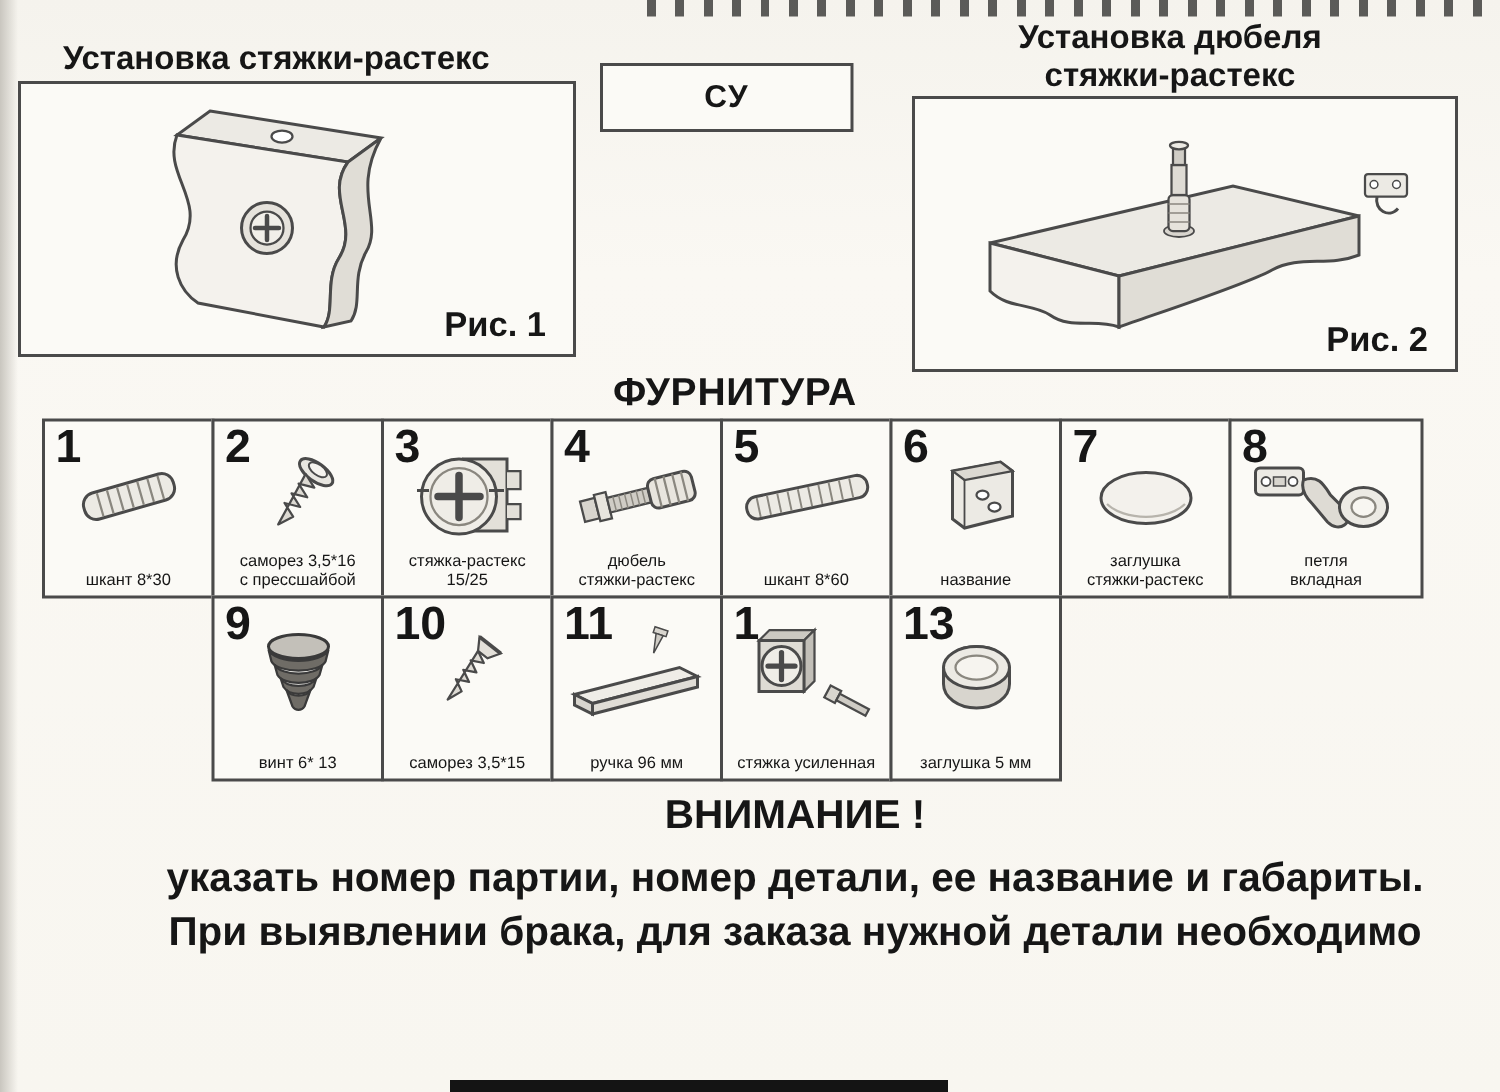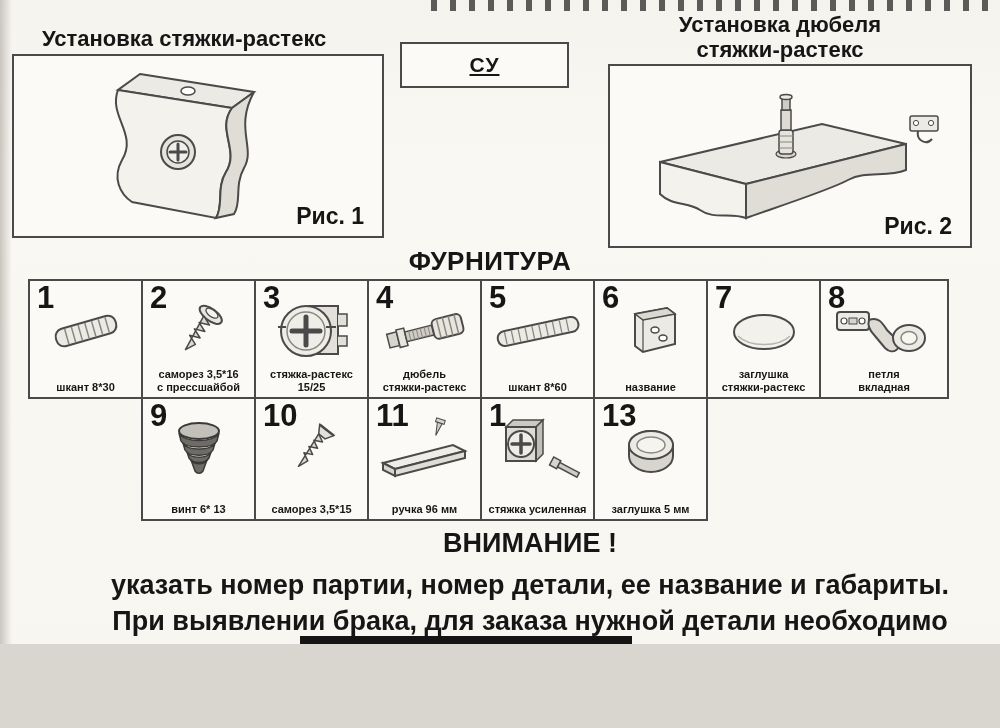--- a/index.html
+++ b/index.html
@@ -1,54 +1,54 @@
 <!DOCTYPE html>
 <html><head>
 <meta charset="utf-8">
 <style>
   html,body{margin:0;padding:0;}
   body{background:#d9d6d0;font-family:"Liberation Sans",sans-serif;}
   .page{
-    position:relative;width:1000px;height:644px;margin:0 auto;
+    position:relative;width:1000px;height:728px;margin:0 auto;
     background:linear-gradient(180deg,#f5f3ed 0%,#faf8f3 25%,#f8f6f0 100%);
     color:#161616;overflow:hidden;
   }
   .left-edge{position:absolute;left:0;top:0;width:12px;height:728px;
     background:linear-gradient(90deg,#c9c6bf,rgba(201,198,191,0));}
   .binding-strip{position:absolute;top:0;left:418px;width:582px;height:11px;
     background:repeating-linear-gradient(90deg,rgba(0,0,0,0) 0 13px,#40403e 13px 19px);
     opacity:.85;}
   .scan-bar{position:absolute;bottom:0;left:300px;width:332px;height:8px;background:#141414;}
 
   .fig1-title{position:absolute;left:42px;top:26px;font-size:22px;font-weight:bold;}
   .fig-box{position:absolute;border:2px solid #4a4a4a;background:#fbfaf6;padding-left:16px;}
   .fig1-box{left:12px;top:54px;width:352px;height:180px;}
   .fig2-box{left:608px;top:64px;width:344px;height:180px;}
   .fig-caption{position:absolute;right:18px;bottom:6px;font-size:23px;font-weight:600;}
   .su-box{position:absolute;left:400px;top:42px;width:165px;height:42px;border:2px solid #4a4a4a;
-    display:flex;align-items:center;justify-content:center;font-size:21px;font-weight:bold;letter-spacing:1px;background:#fbfaf6;text-decoration:underline;}
+    display:flex;align-items:center;justify-content:center;font-size:21px;font-weight:bold;letter-spacing:1px;background:#fbfaf6;}
   .fig2-title{position:absolute;left:608px;top:12px;width:344px;text-align:center;
     font-size:22px;font-weight:bold;line-height:1.15;}
 
   .hw-title{position:absolute;left:0;top:246px;width:980px;text-align:center;
     font-size:26px;font-weight:bold;letter-spacing:.5px;}
 
   .hw-row{position:absolute;display:flex;}
   .hw-row1{left:28px;top:279px;}
   .hw-row2{left:141px;top:397px;}
   .cell{position:relative;height:120px;width:115px;border:2px solid #4a4a4a;margin-right:-2px;
     background:#fbfaf6;box-sizing:border-box;}
   .hw-row2 .cell{height:124px;}
   .cell.wide{width:130px;}
   .cell:last-child{margin-right:0;}
   .cell-num{position:absolute;top:0;left:7px;font-size:31px;font-weight:bold;line-height:1.1;}
   .cell-icon{position:absolute;top:16px;left:0;width:100%;height:68px;
     display:flex;align-items:center;justify-content:center;}
   .cell-label{position:absolute;bottom:3px;left:0;width:100%;text-align:center;
-    font-size:11px;font-weight:bold;line-height:1.2;white-space:pre-line;}
+    font-size:11px;font-weight:normal;line-height:1.2;white-space:pre-line;}
 
   .warning{position:absolute;left:0;top:528px;width:1000px;text-align:center;padding-left:30px;}
   .warning-title{font-size:27px;font-weight:bold;margin-bottom:8px;}
   .warning-line{font-size:27px;font-weight:bold;line-height:1.35;}
 
   svg{display:block;}
 </style>
 </head>
 <body>
 

